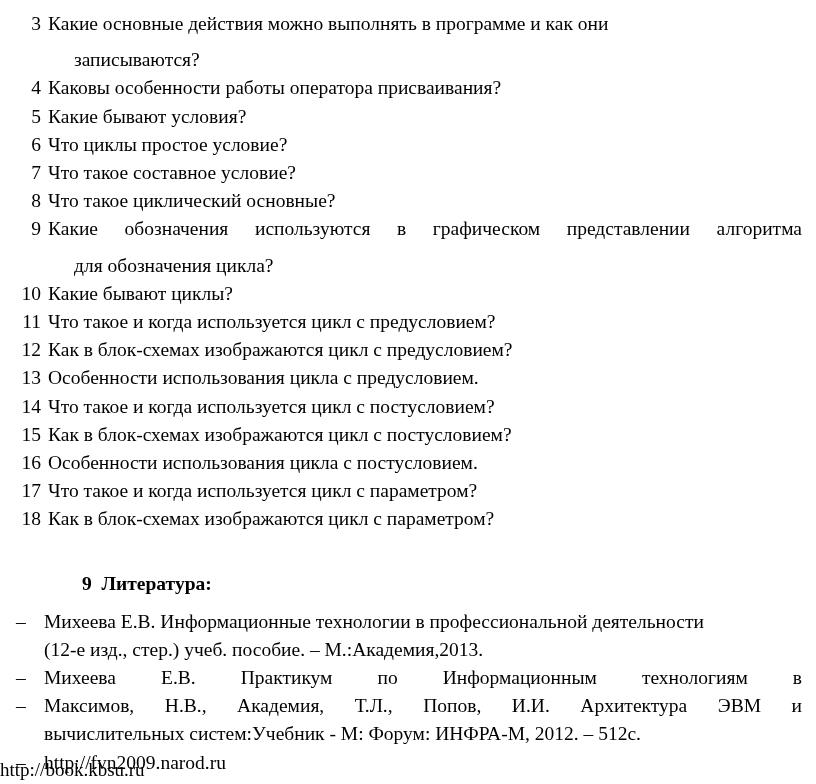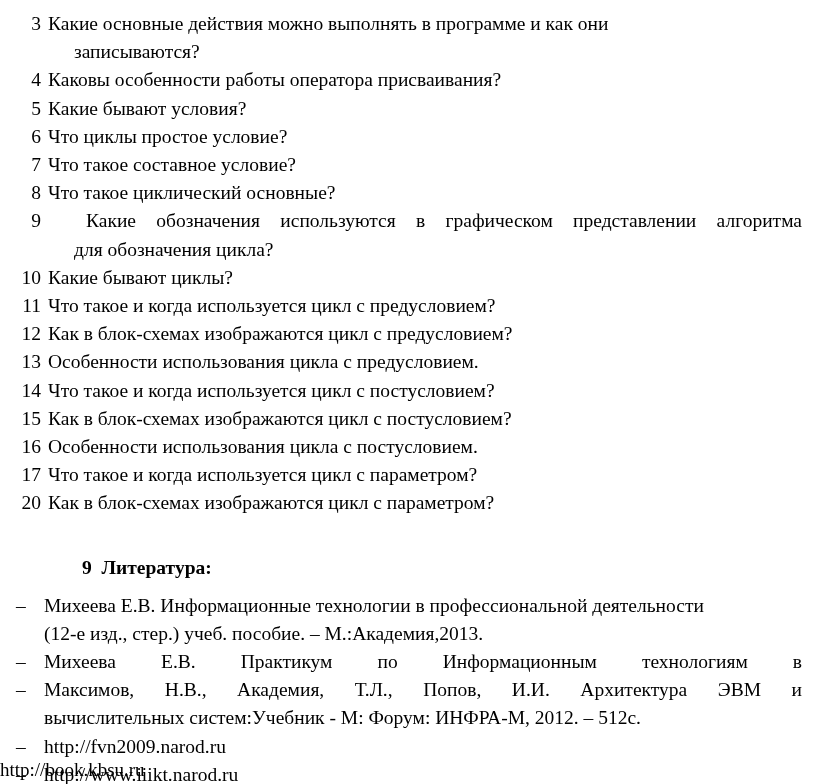--- a/index.html
+++ b/index.html
@@ -38,20 +38,21 @@
     min-width: 34px;
     padding-right: 7px;
     box-sizing: border-box;
   }
   .q-text {
     flex: 1 1 auto;
   }
   .wrap-indent {
     display: block;
     text-indent: 26px;
+    margin-top: 8px;
   }
   .section-head {
     font-weight: bold;
     font-size: 19.5px;
     line-height: 28px;
     margin-top: 36px;
     margin-bottom: 10px;
     padding-left: 68px;
   }
   .ref-list {
@@ -112,21 +113,21 @@
       <span class="q-num">7</span>
       <span class="q-text">Что такое составное условие?</span>
     </li>
     <li class="q-item">
       <span class="q-num">8</span>
       <span class="q-text">Что такое циклический основные?</span>
     </li>
     <li class="q-item">
       <span class="q-num">9</span>
       <span class="q-text">
-        <span class="justify" style="display:block;text-align:justify;text-align-last:justify;margin-left:38px;">Какие обозначения используются в графическом представлении алгоритма</span>
+        <span class="justify" style="display:block;text-align:justify;text-align-last:justify;">Какие обозначения используются в графическом представлении алгоритма</span>
         <span class="wrap-indent">для обозначения цикла?</span>
       </span>
     </li>
     <li class="q-item">
       <span class="q-num">10</span>
       <span class="q-text">Какие бывают циклы?</span>
     </li>
     <li class="q-item">
       <span class="q-num">11</span>
       <span class="q-text">Что такое и когда используется цикл с предусловием?</span>
@@ -149,21 +150,21 @@
     </li>
     <li class="q-item">
       <span class="q-num">16</span>
       <span class="q-text">Особенности использования цикла с постусловием.</span>
     </li>
     <li class="q-item">
       <span class="q-num">17</span>
       <span class="q-text">Что такое и когда используется цикл с параметром?</span>
     </li>
     <li class="q-item">
-      <span class="q-num">20</span>
+      <span class="q-num">18</span>
       <span class="q-text">Как в блок-схемах изображаются цикл с параметром?</span>
     </li>
   </ul>
 
   <div class="section-head">
     <span>9</span>&nbsp;
     <span>Литература:</span>
   </div>
 
   <ul class="ref-list">

